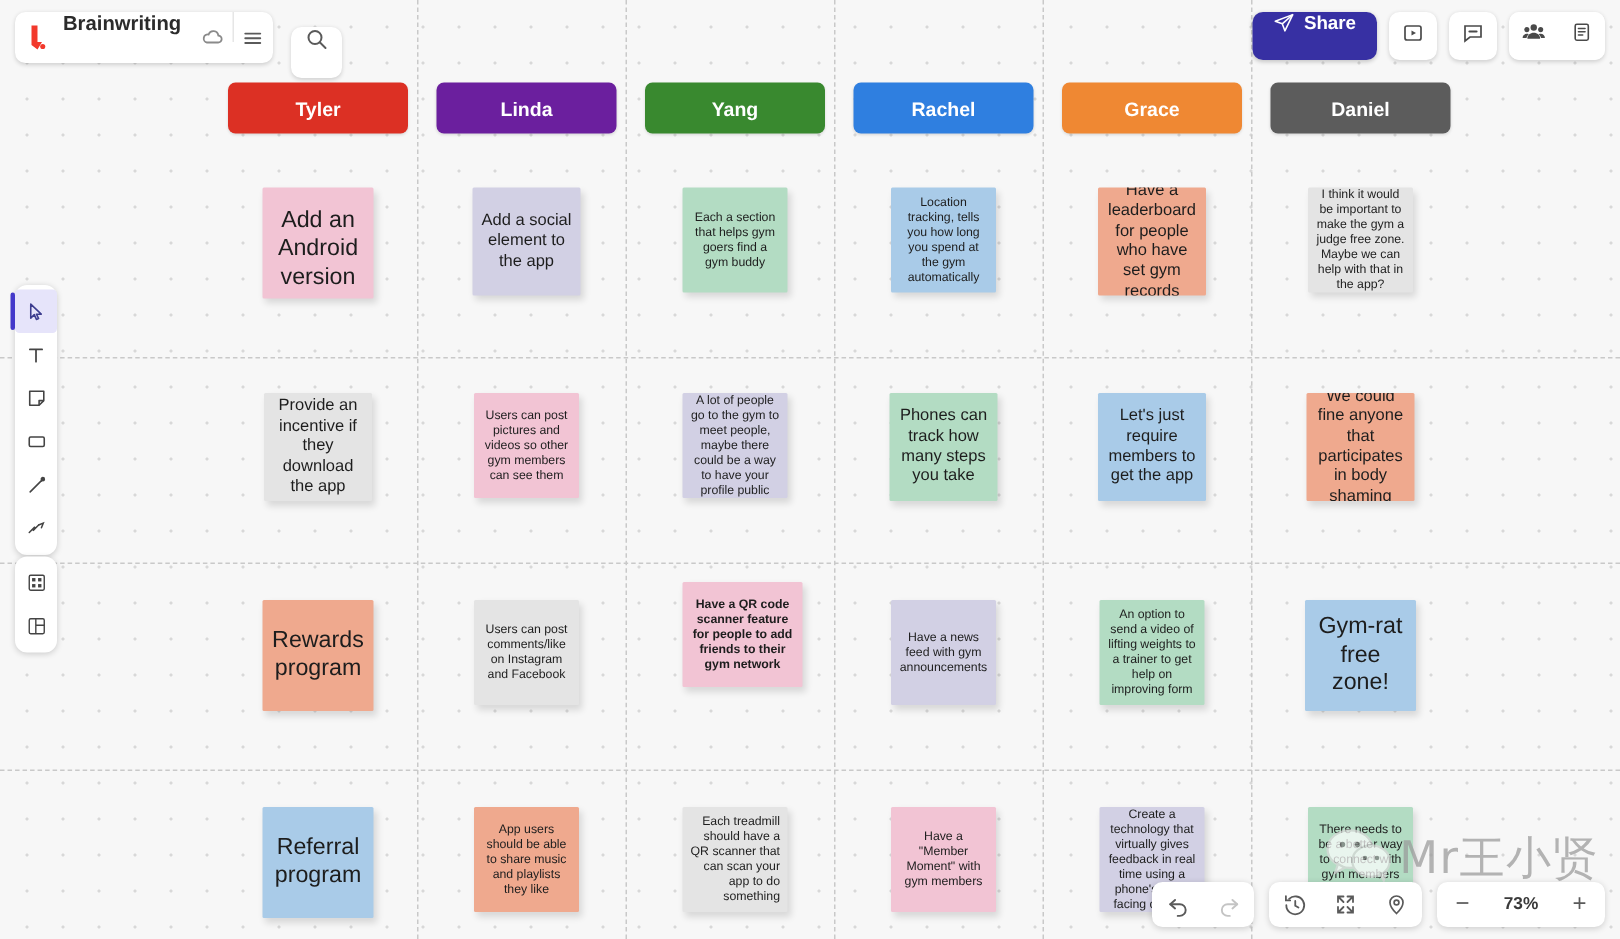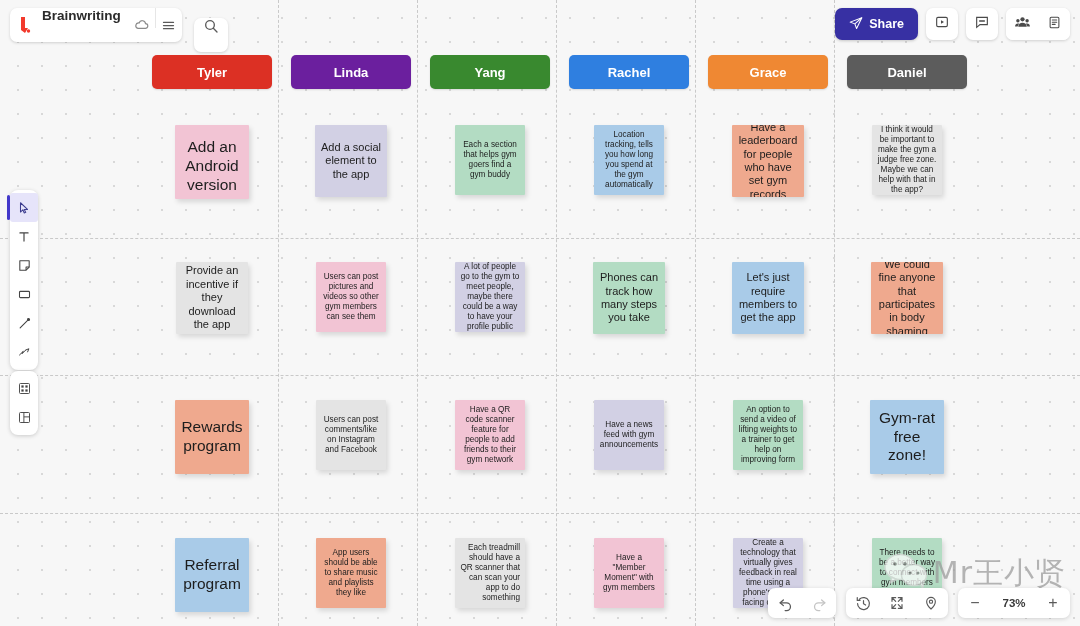--- a/index.html
+++ b/index.html
@@ -43,21 +43,21 @@
     display: flex; align-items: center; justify-content: center;
     color: #6b6b6b;
   }
   .sep-v { width:1px; height:20px; background:#e6e6e6; }
   .search-pill { margin-left: 8px; width: 34px; justify-content: center; }
 
   .topright { position:absolute; right:10px; top:8px; display:flex; align-items:center; gap:8px;}
   .share-btn {
     height:32px; padding:0 14px; border-radius:7px; background:#3730a3;
     color:#fff; font-size:12.5px; font-weight:bold;
-    display:flex; align-items:center; gap:6px;
+    display:flex; align-items:flex-start; gap:6px;
     box-shadow:0 1px 3px rgba(0,0,0,.2); cursor:pointer;margin-left:16px;
   }
   .sq-btn {
     width:32px; height:32px; border-radius:7px; background:#fff;
     display:flex; align-items:center; justify-content:center;
     box-shadow:0 1px 3px rgba(0,0,0,.16); color:#4a4a4a;
   }
   .sq-group { display:flex; background:#fff; border-radius:7px;
               box-shadow:0 1px 3px rgba(0,0,0,.16); }
   .sq-group .sq-btn { box-shadow:none; }
@@ -325,21 +325,21 @@
       </div>
       <div class="note md" style="width: 72px; height: 72px; left: 871px; top: 262px; background: rgb(239, 169, 142); justify-content: center;">
         <span>We could fine anyone that participates in body shaming</span>
       </div>
       <div class="note lg" style="width: 74px; height: 74px; left: 175px; top: 400px; background: rgb(239, 169, 142);">
         <span>Rewards program</span>
       </div>
       <div class="note sm" style="width: 70px; height: 70px; left: 316px; top: 400px; background: rgb(228, 228, 228);">
         <span>Users can post comments/like on Instagram and Facebook</span>
       </div>
-      <div class="note sm" style="width: 70px; height: 70px; left: 455px; top: 400px; background: rgb(242, 196, 212);">
+      <div class="note sm" style="width: 80px; height: 70px; left: 455px; top: 388px; background: rgb(242, 196, 212); font-weight: bold;">
         <span>Have a QR code scanner feature for people to add friends to their gym network</span>
       </div>
       <div class="note sm" style="width: 70px; height: 70px; left: 594px; top: 400px; background: rgb(210, 208, 228);">
         <span>Have a news feed with gym announcements</span>
       </div>
       <div class="note sm" style="width: 70px; height: 70px; left: 733px; top: 400px; background: rgb(179, 220, 195);">
         <span>An option to send a video of lifting weights to a trainer to get help on improving form</span>
       </div>
       <div class="note lg" style="width: 74px; height: 74px; left: 870px; top: 400px; background: rgb(169, 203, 232);">
         <span>Gym-rat free zone!</span>

